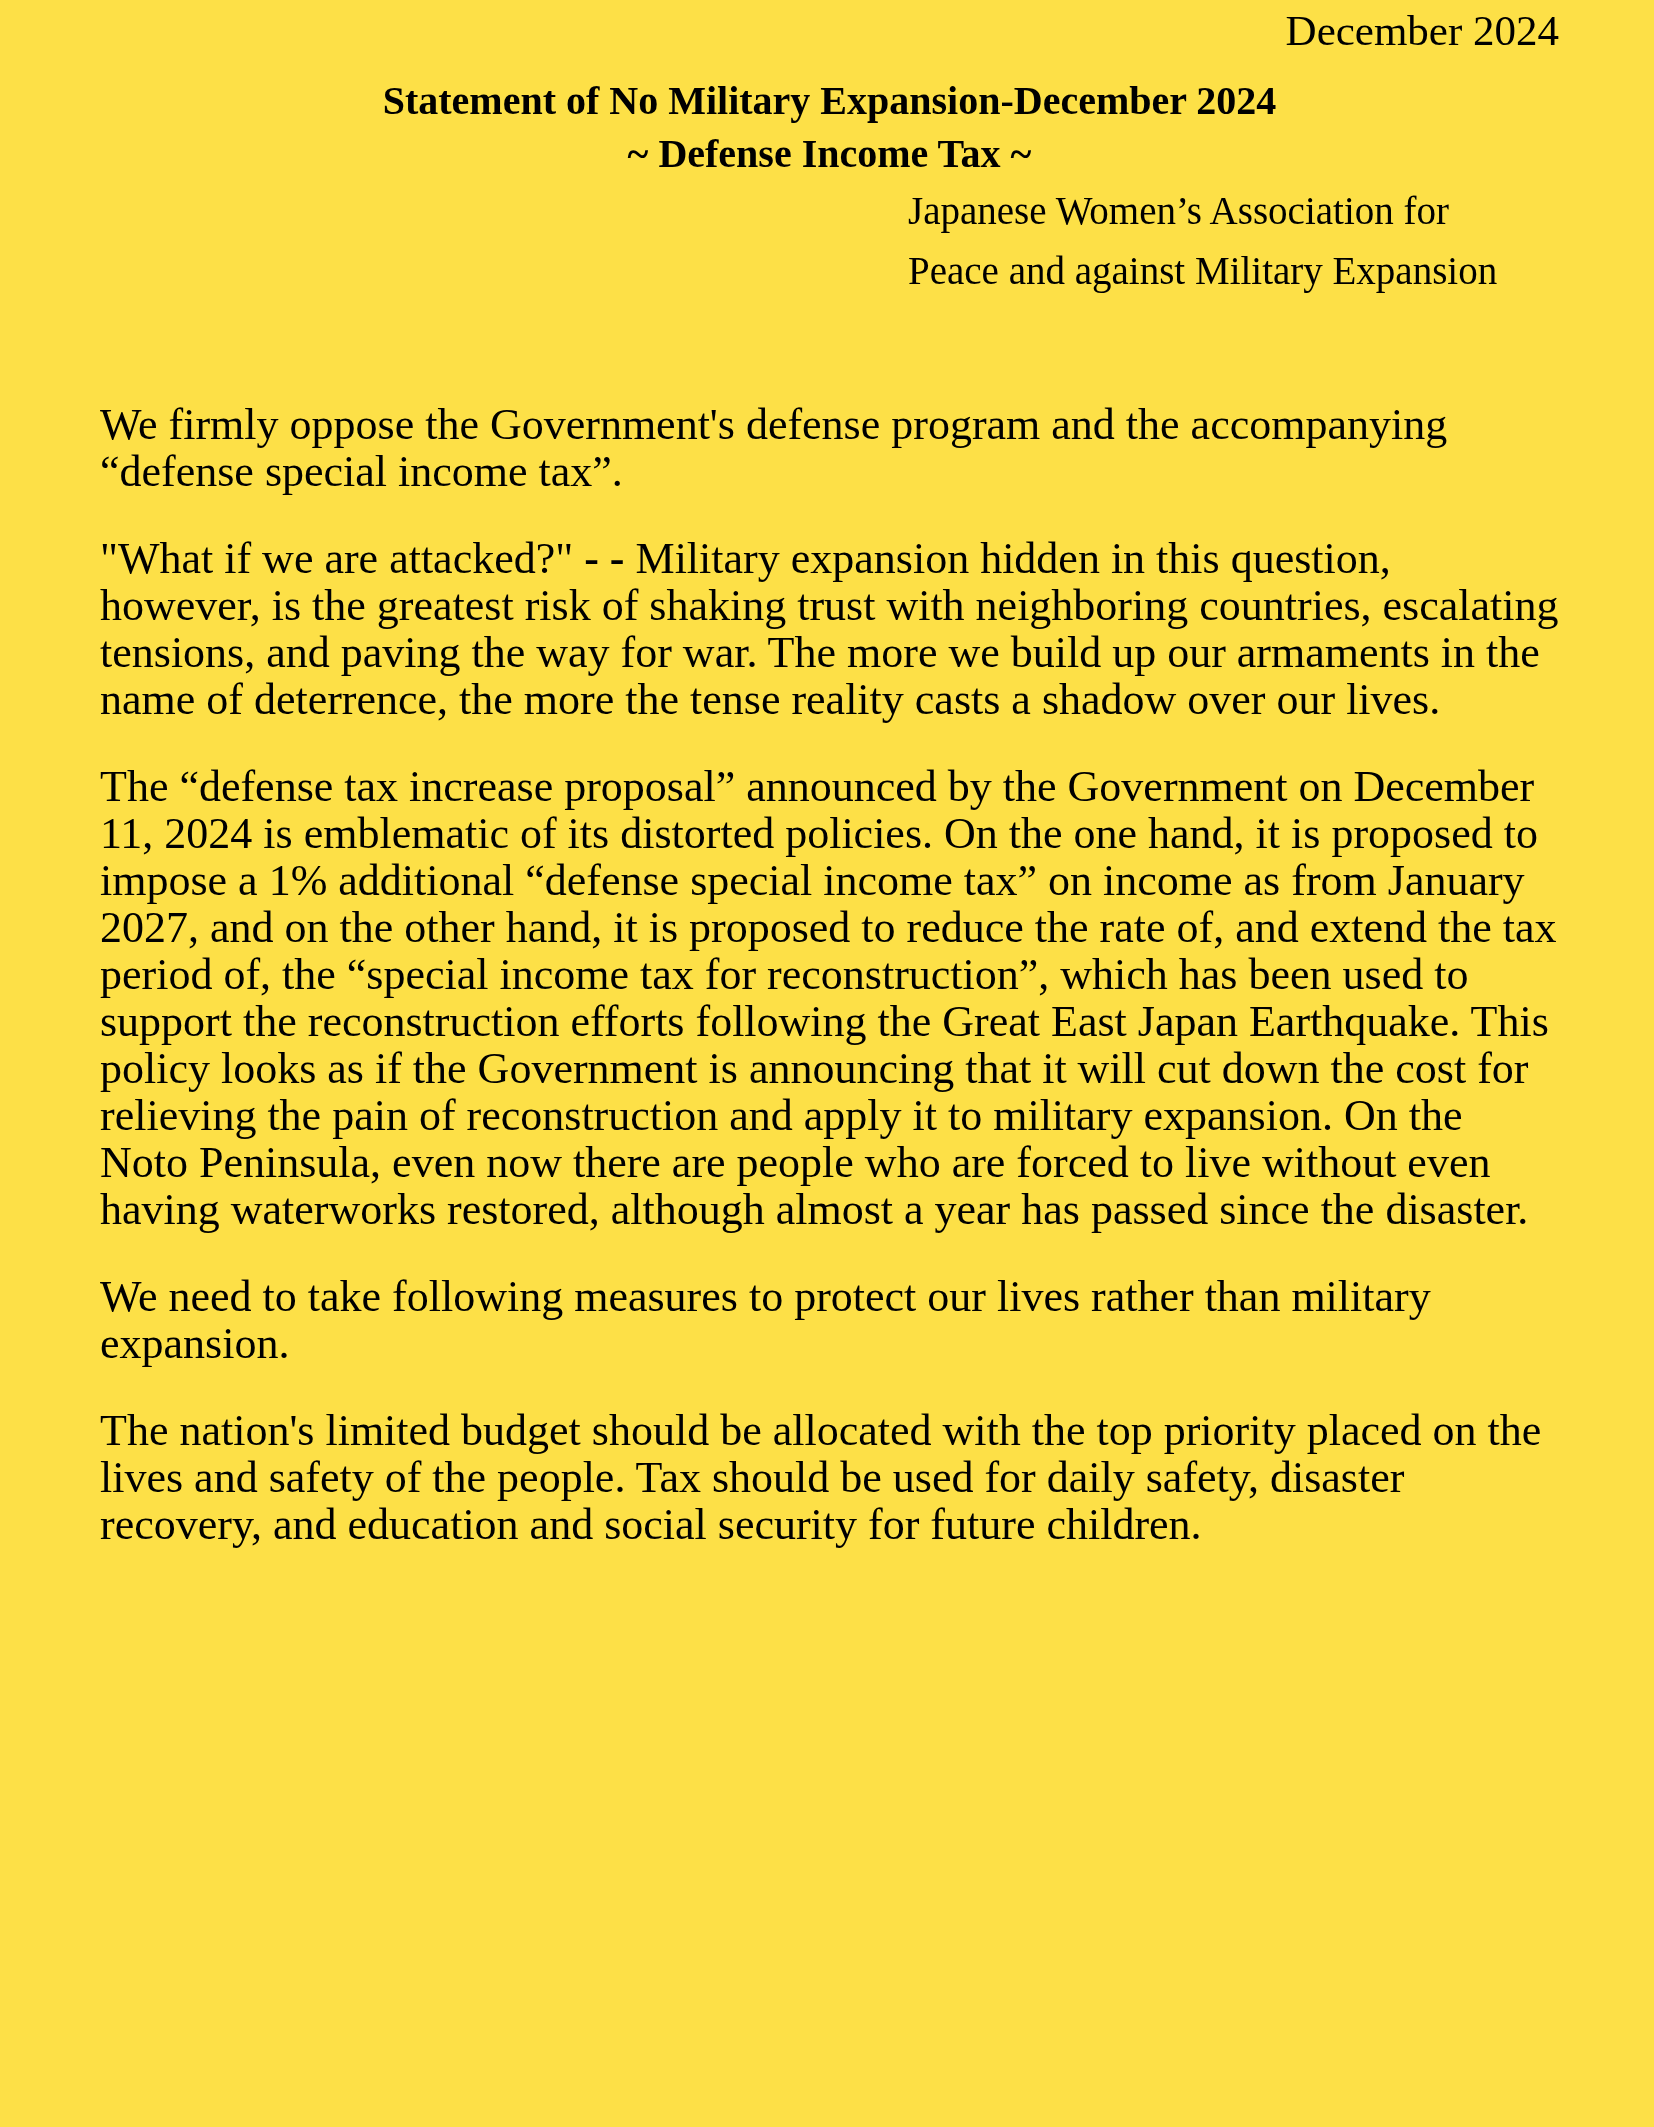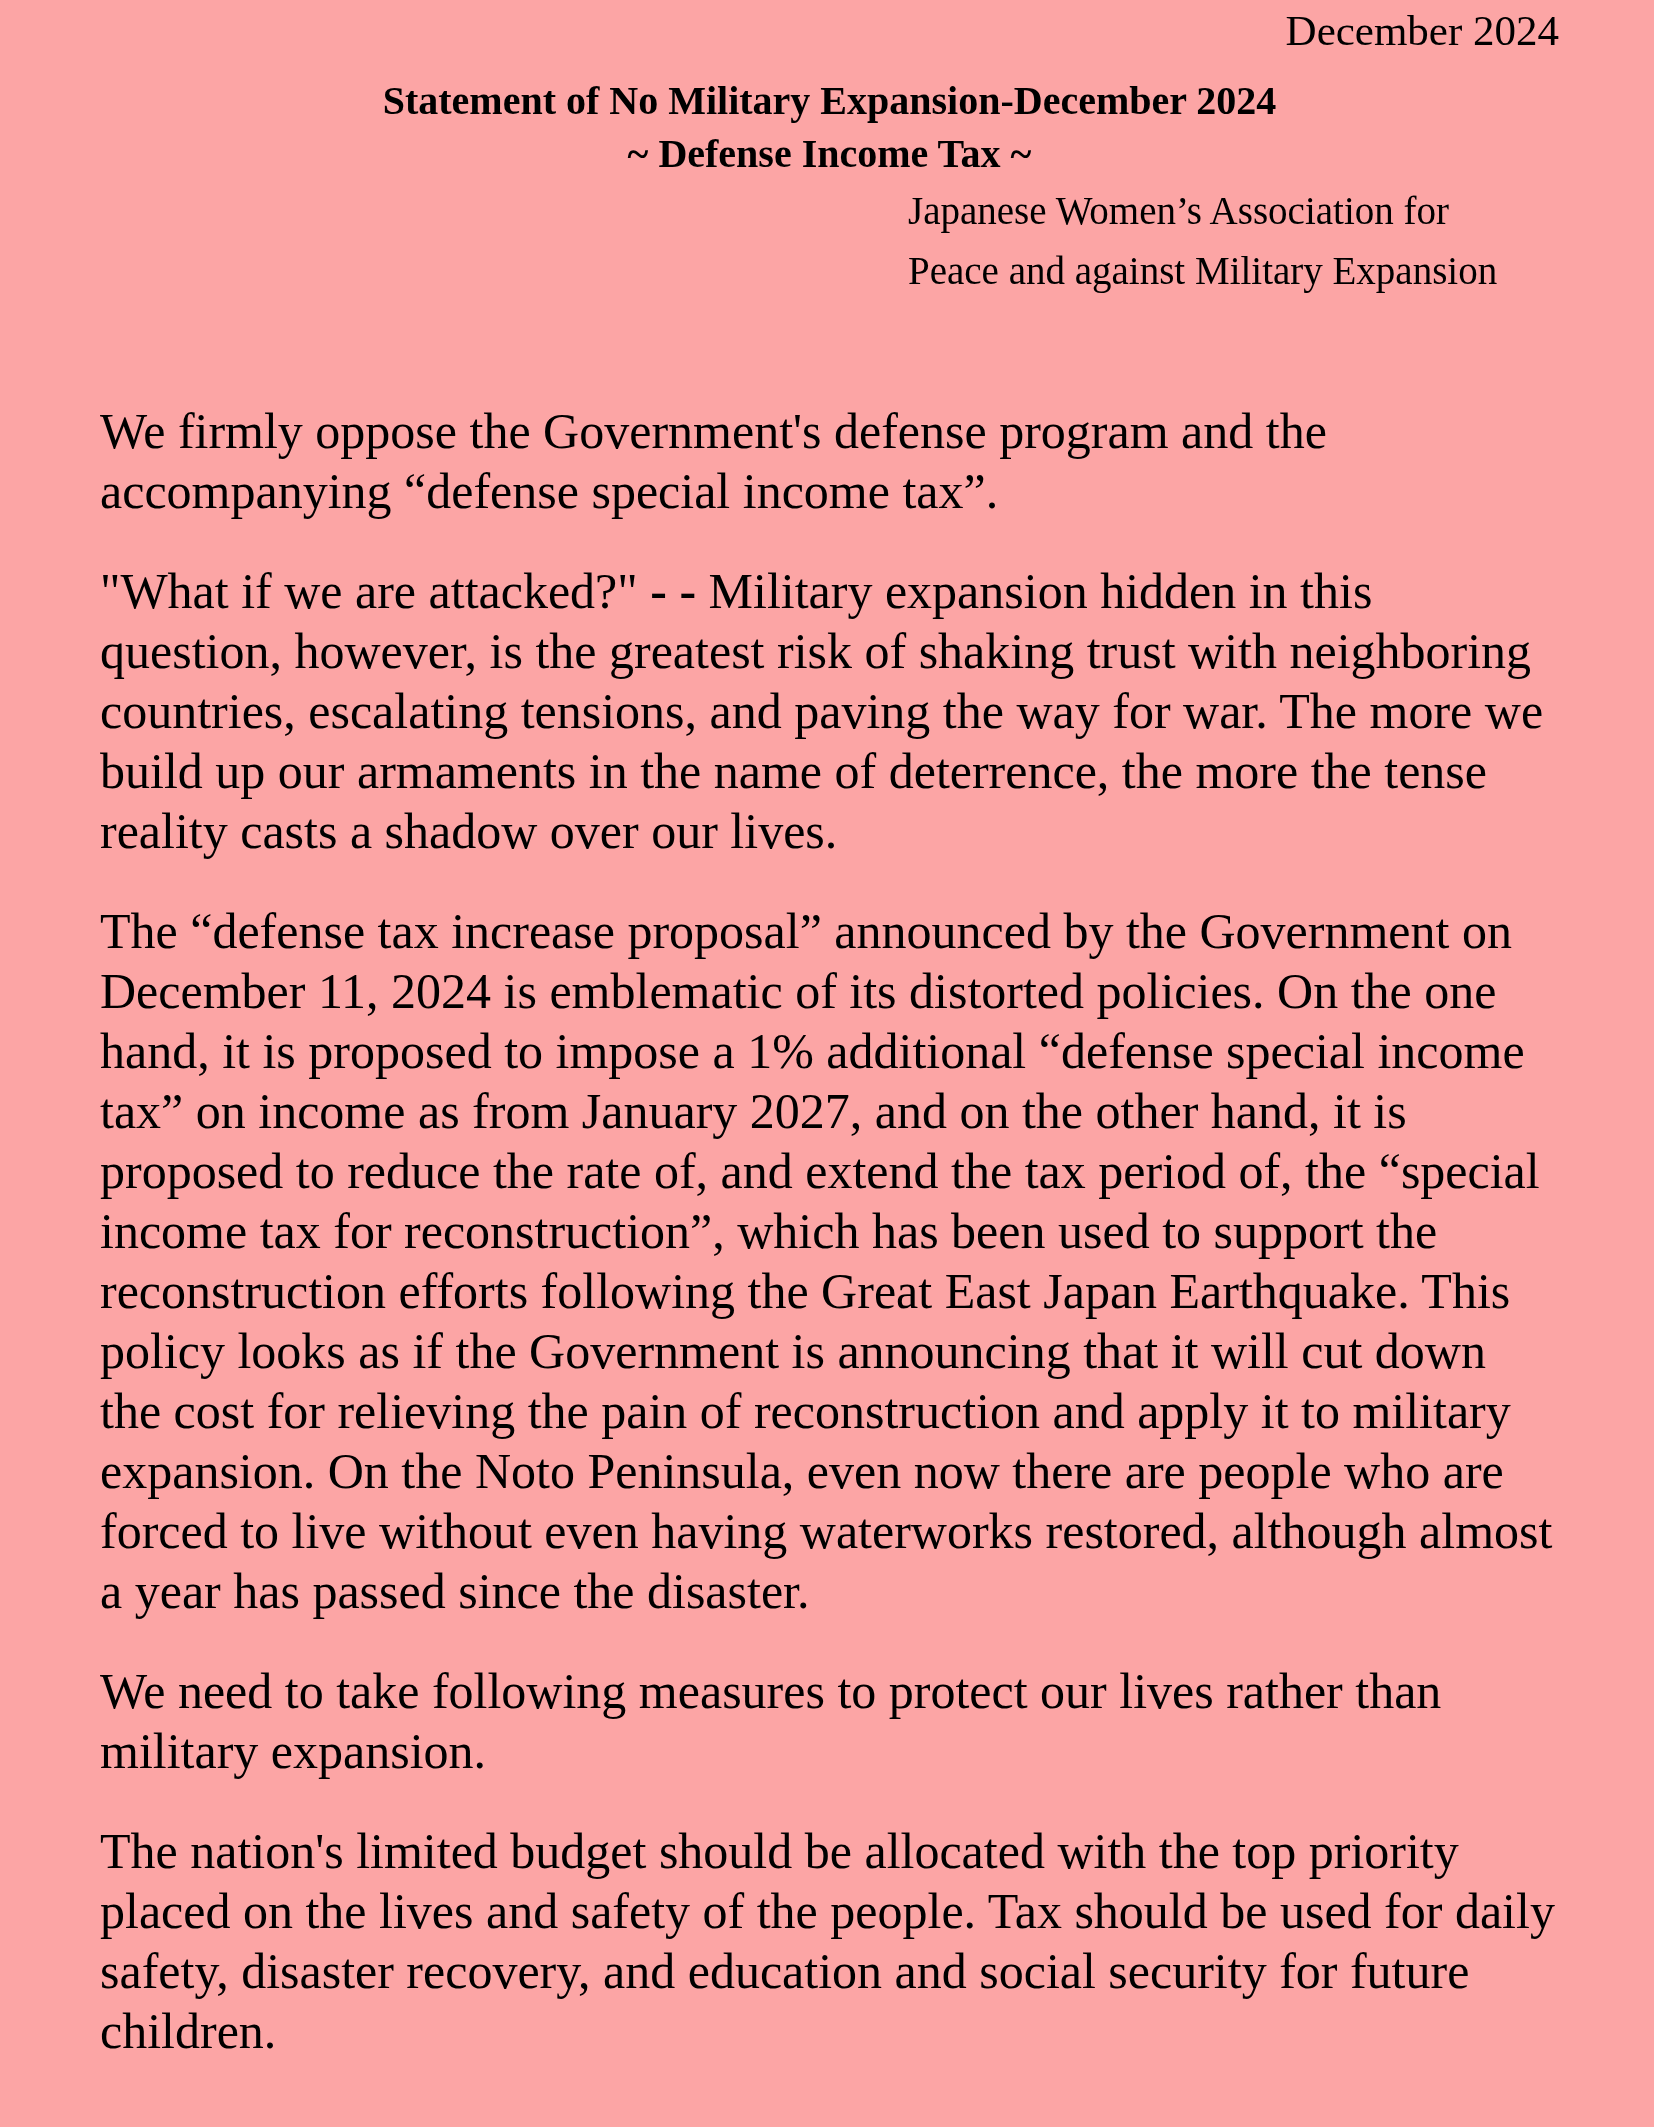--- a/index.html
+++ b/index.html
@@ -5,21 +5,21 @@
   html, body {
     margin: 0;
     padding: 0;
     background: #ffffff;
   }
   .page {
     position: relative;
     width: 1654px;
     height: 2127px;
     box-sizing: border-box;
-    background: #fca5a5;
+    background: #fde047;
     color: #000000;
     font-family: "Liberation Serif", "DejaVu Serif", serif;
     padding: 8px 95px 0 100px;
     overflow: hidden;
   }
   .date-line {
     text-align: right;
     font-size: 43px;
     line-height: 46px;
     white-space: nowrap;
@@ -35,22 +35,22 @@
     margin-top: 1px;
     padding-left: 808px;
     font-size: 39px;
     line-height: 60px;
     margin-bottom: 100px;
   }
   .assoc-block div {
     white-space: nowrap;
   }
   .body-text {
-    font-size: 50px;
-    line-height: 60px;
+    font-size: 44px;
+    line-height: 47px;
   }
   .para {
     margin: 0 0 40px 0;
     padding: 0;
   }
   .para .seg-bold {
     font-weight: bold;
   }
 </style>
 </head>

